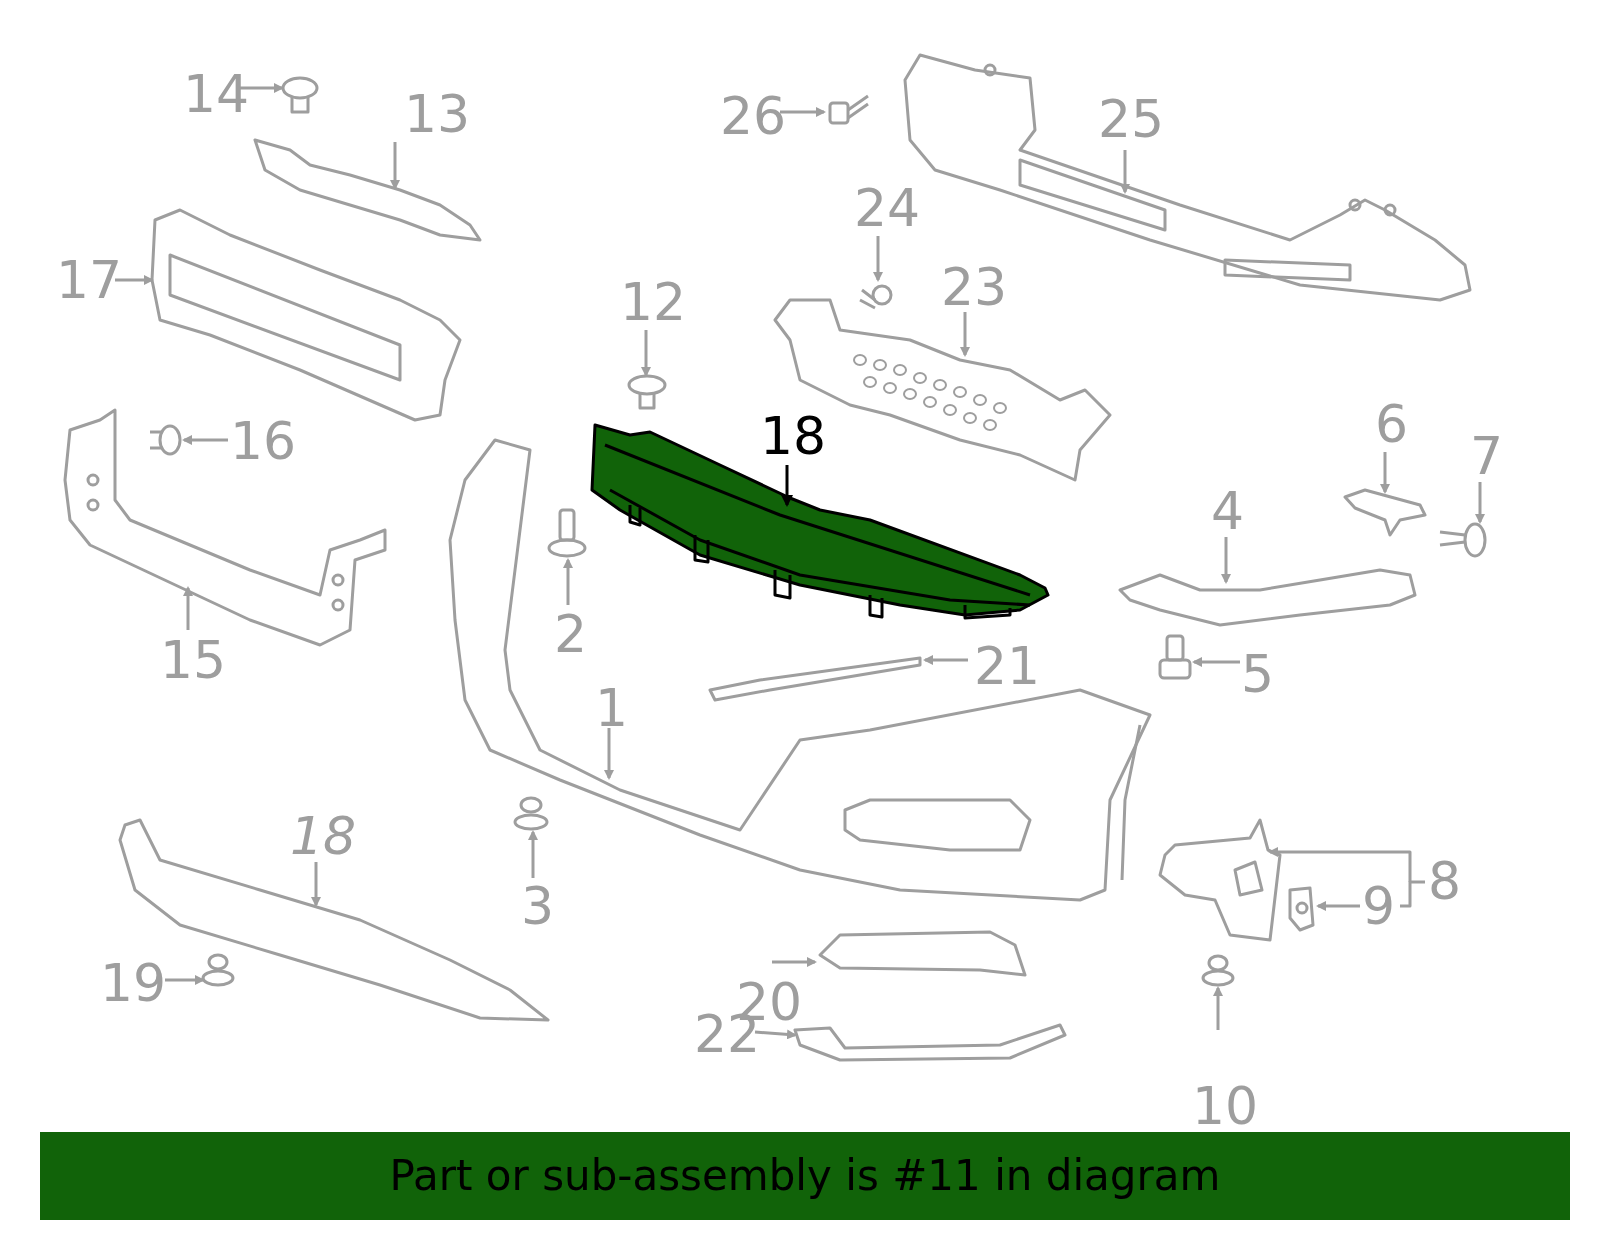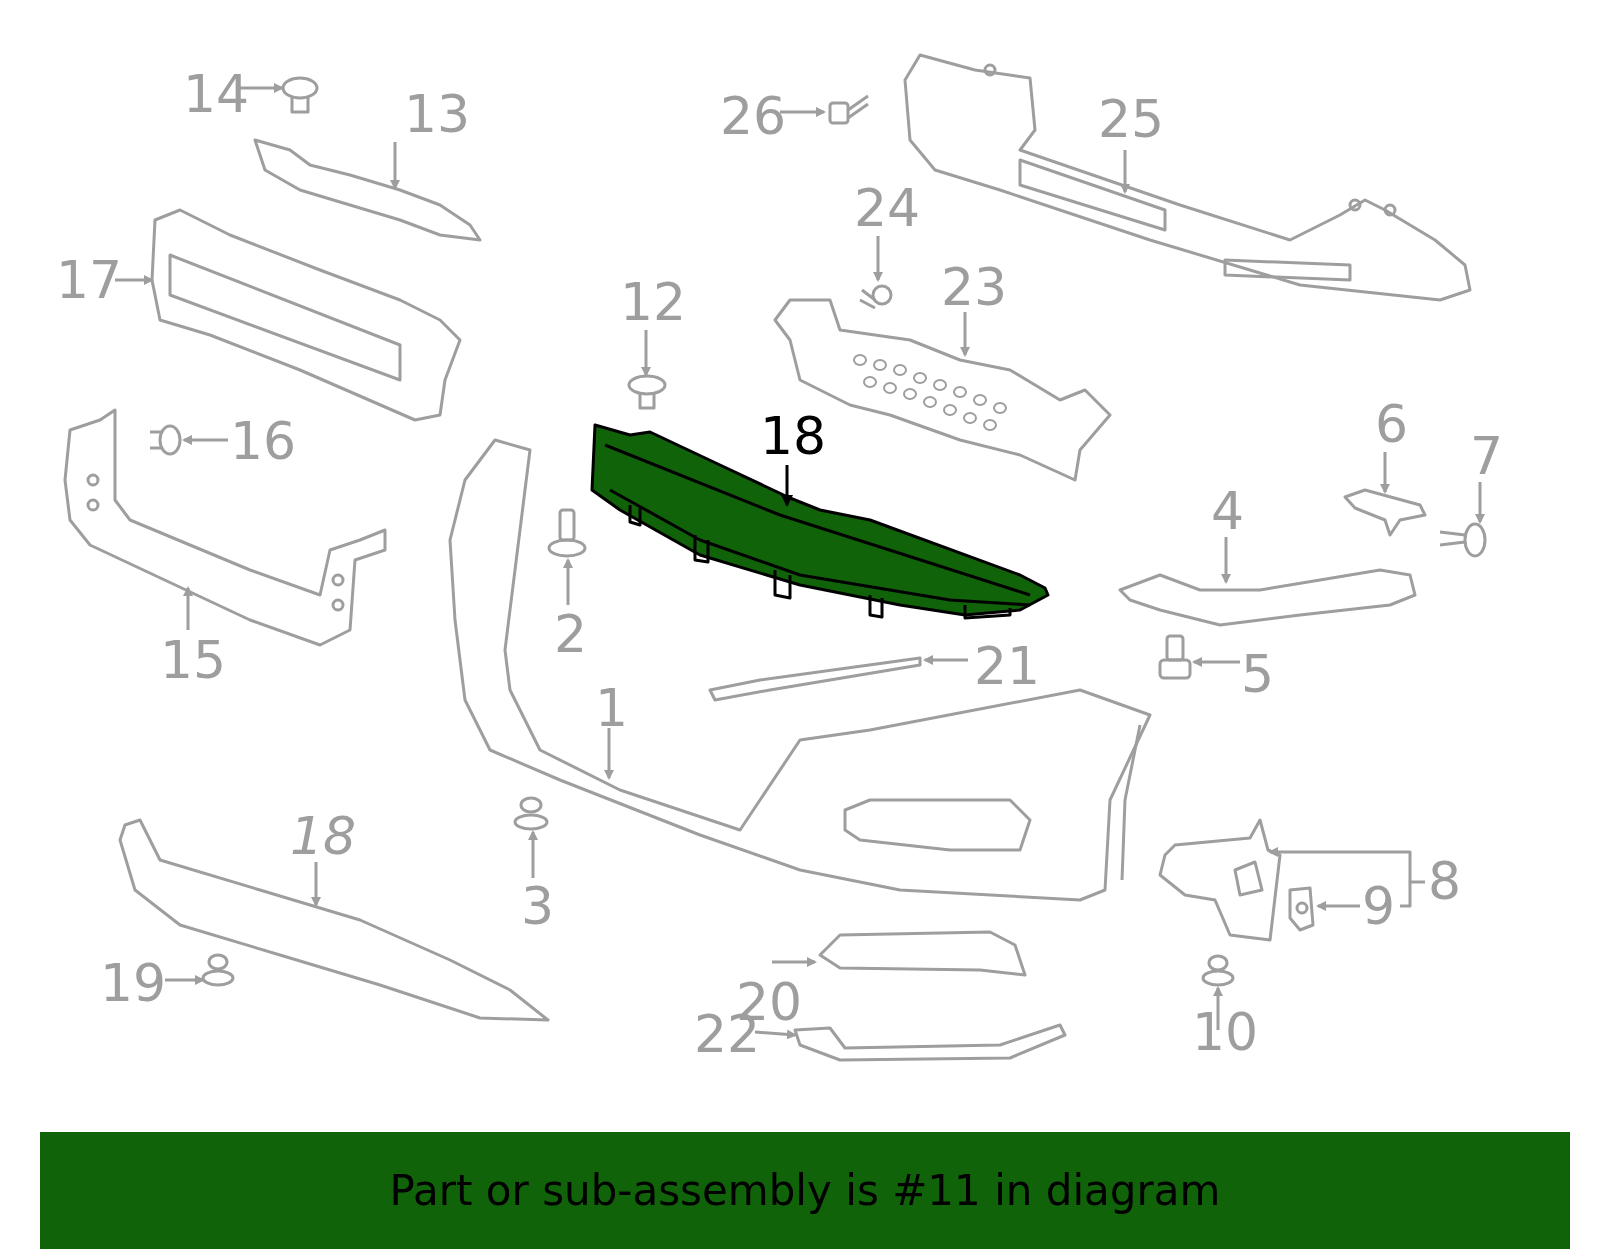--- a/index.html
+++ b/index.html
@@ -1,20 +1,20 @@
 <!DOCTYPE html>
 <html><head>
 <meta charset="utf-8">
 <style>
   html, body { margin: 0; padding: 0; background: #ffffff; }
   body { width: 1600px; height: 1249px; position: relative; overflow: hidden; font-family: "DejaVu Sans", sans-serif; }
   #diagram { position: absolute; left: 0; top: 0; width: 1600px; height: 1249px; }
   .lbl { position: absolute; font-family: "DejaVu Sans", sans-serif; font-size: 52px; line-height: 1; color: #9e9e9e; white-space: nowrap; }
   .lbl.hl { color: #000000; }
-  #banner { position: absolute; left: 40px; top: 1132px; width: 1530px; height: 117px; background: #116309; display: flex; flex-direction: column; align-items: center; justify-content: center; }
+  #banner { position: absolute; left: 40px; top: 1132px; width: 1530px; height: 88px; background: #116309; display: flex; flex-direction: column; align-items: center; justify-content: center; }
   #banner span { font-family: "DejaVu Sans", sans-serif; font-size: 42px; line-height: 50px; color: #000000; white-space: nowrap; }
 </style>
 </head>
 <body>
 
 <svg id="diagram" viewBox="0 0 1600 1249" xmlns="http://www.w3.org/2000/svg">
   <defs>
     <marker id="ah" markerWidth="10" markerHeight="10" refX="8" refY="5" orient="auto" markerUnits="userSpaceOnUse">
       <path d="M0,0 L10,5 L0,10 z" fill="#9e9e9e"></path>
     </marker>
@@ -208,21 +208,21 @@
 
 <div class="lbl" style="left:595px;top:682px;">1</div>
 <div class="lbl" style="left:554px;top:608px;">2</div>
 <div class="lbl" style="left:521px;top:880px;">3</div>
 <div class="lbl" style="left:1211px;top:485px;">4</div>
 <div class="lbl" style="left:1241px;top:648px;">5</div>
 <div class="lbl" style="left:1375px;top:398px;">6</div>
 <div class="lbl" style="left:1470px;top:430px;">7</div>
 <div class="lbl" style="left:1428px;top:855px;">8</div>
 <div class="lbl" style="left:1362px;top:880px;">9</div>
-<div class="lbl" style="left:1192px;top:1006px;">10</div>
+<div class="lbl" style="left:1192px;top:1080px;">10</div>
 <div class="lbl hl" style="left:760px;top:410px;">18</div>
 <div class="lbl" style="left:620px;top:276px;">12</div>
 <div class="lbl" style="left:368px;top:88px;margin-left:36px;">13</div>
 <div class="lbl" style="left:183px;top:68px;">14</div>
 <div class="lbl" style="left:160px;top:634px;">15</div>
 <div class="lbl" style="left:230px;top:415px;">16</div>
 <div class="lbl" style="left:56px;top:254px;">17</div>
 <div class="lbl" style="left:290px;top:810px;font-style:italic;">18</div>
 <div class="lbl" style="left:100px;top:957px;">19</div>
 <div class="lbl" style="left:736px;top:936px;margin-top:40px;">20</div>

